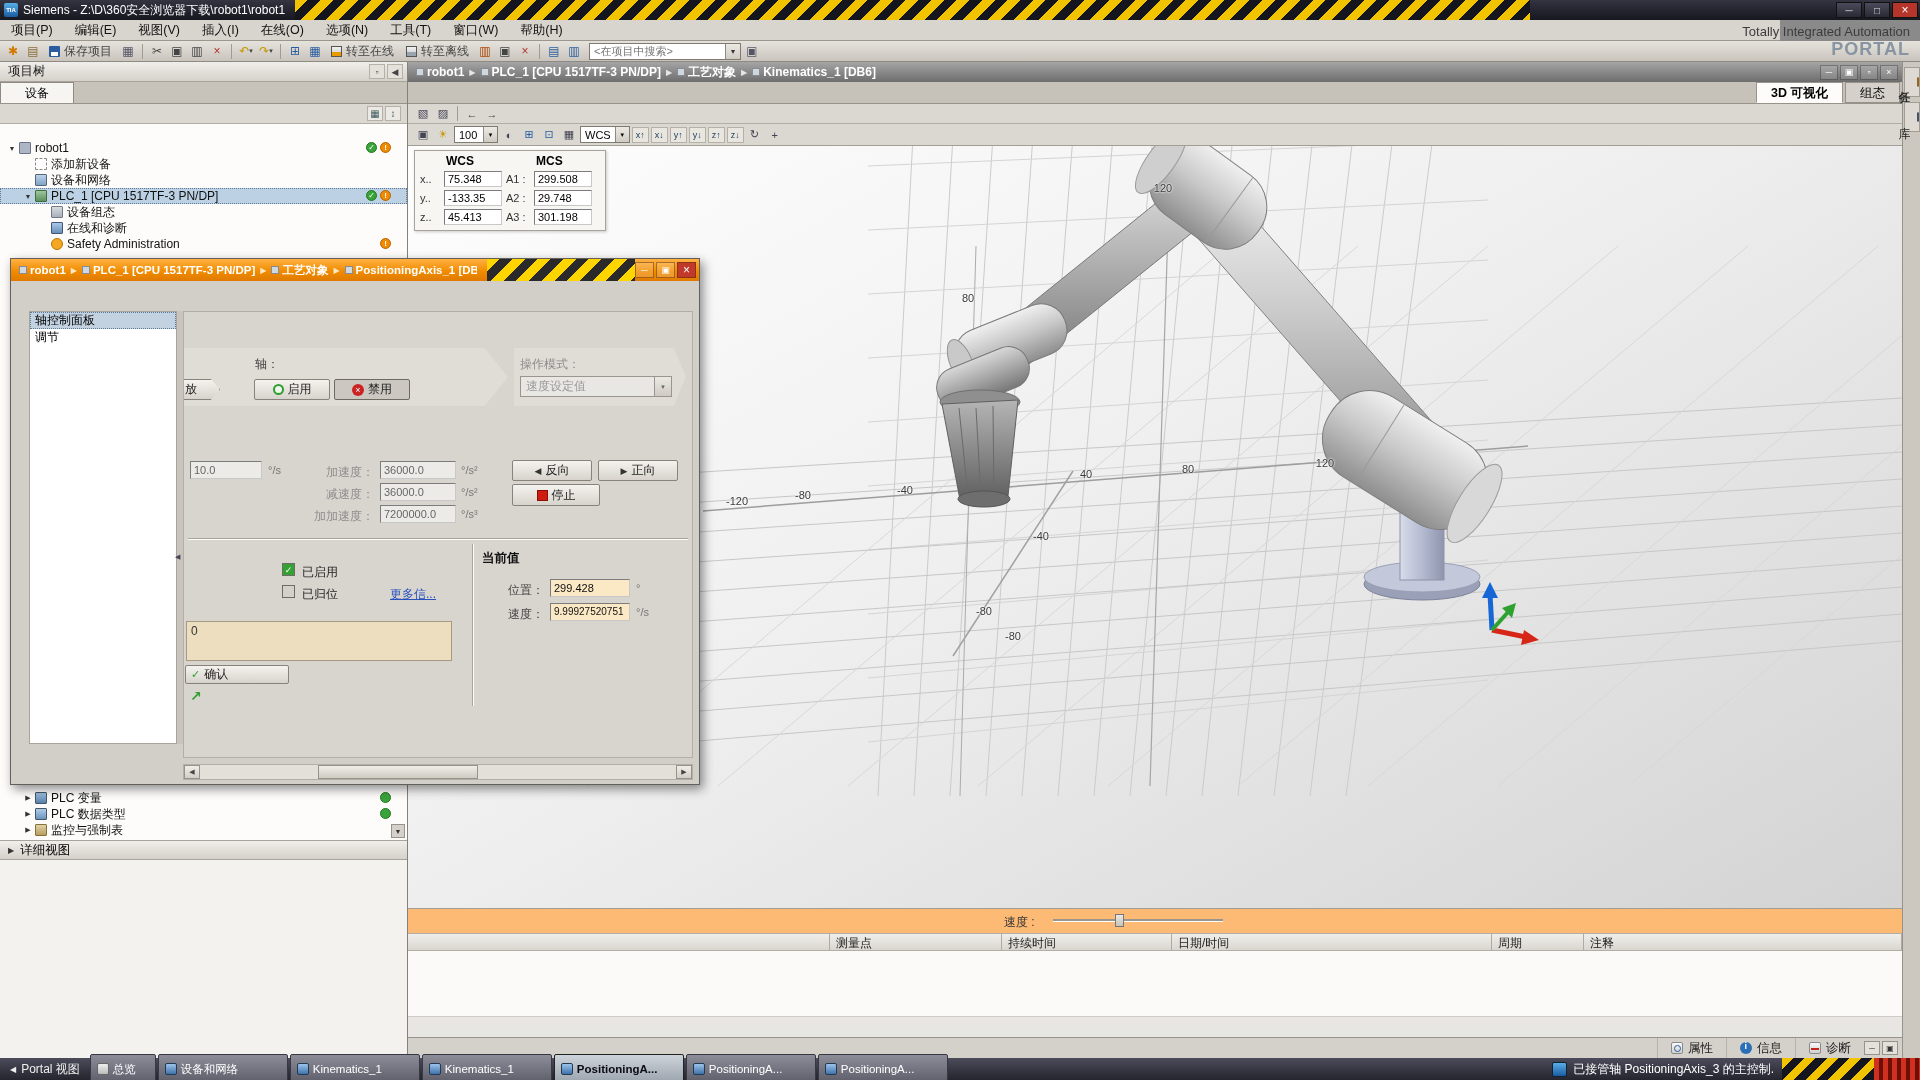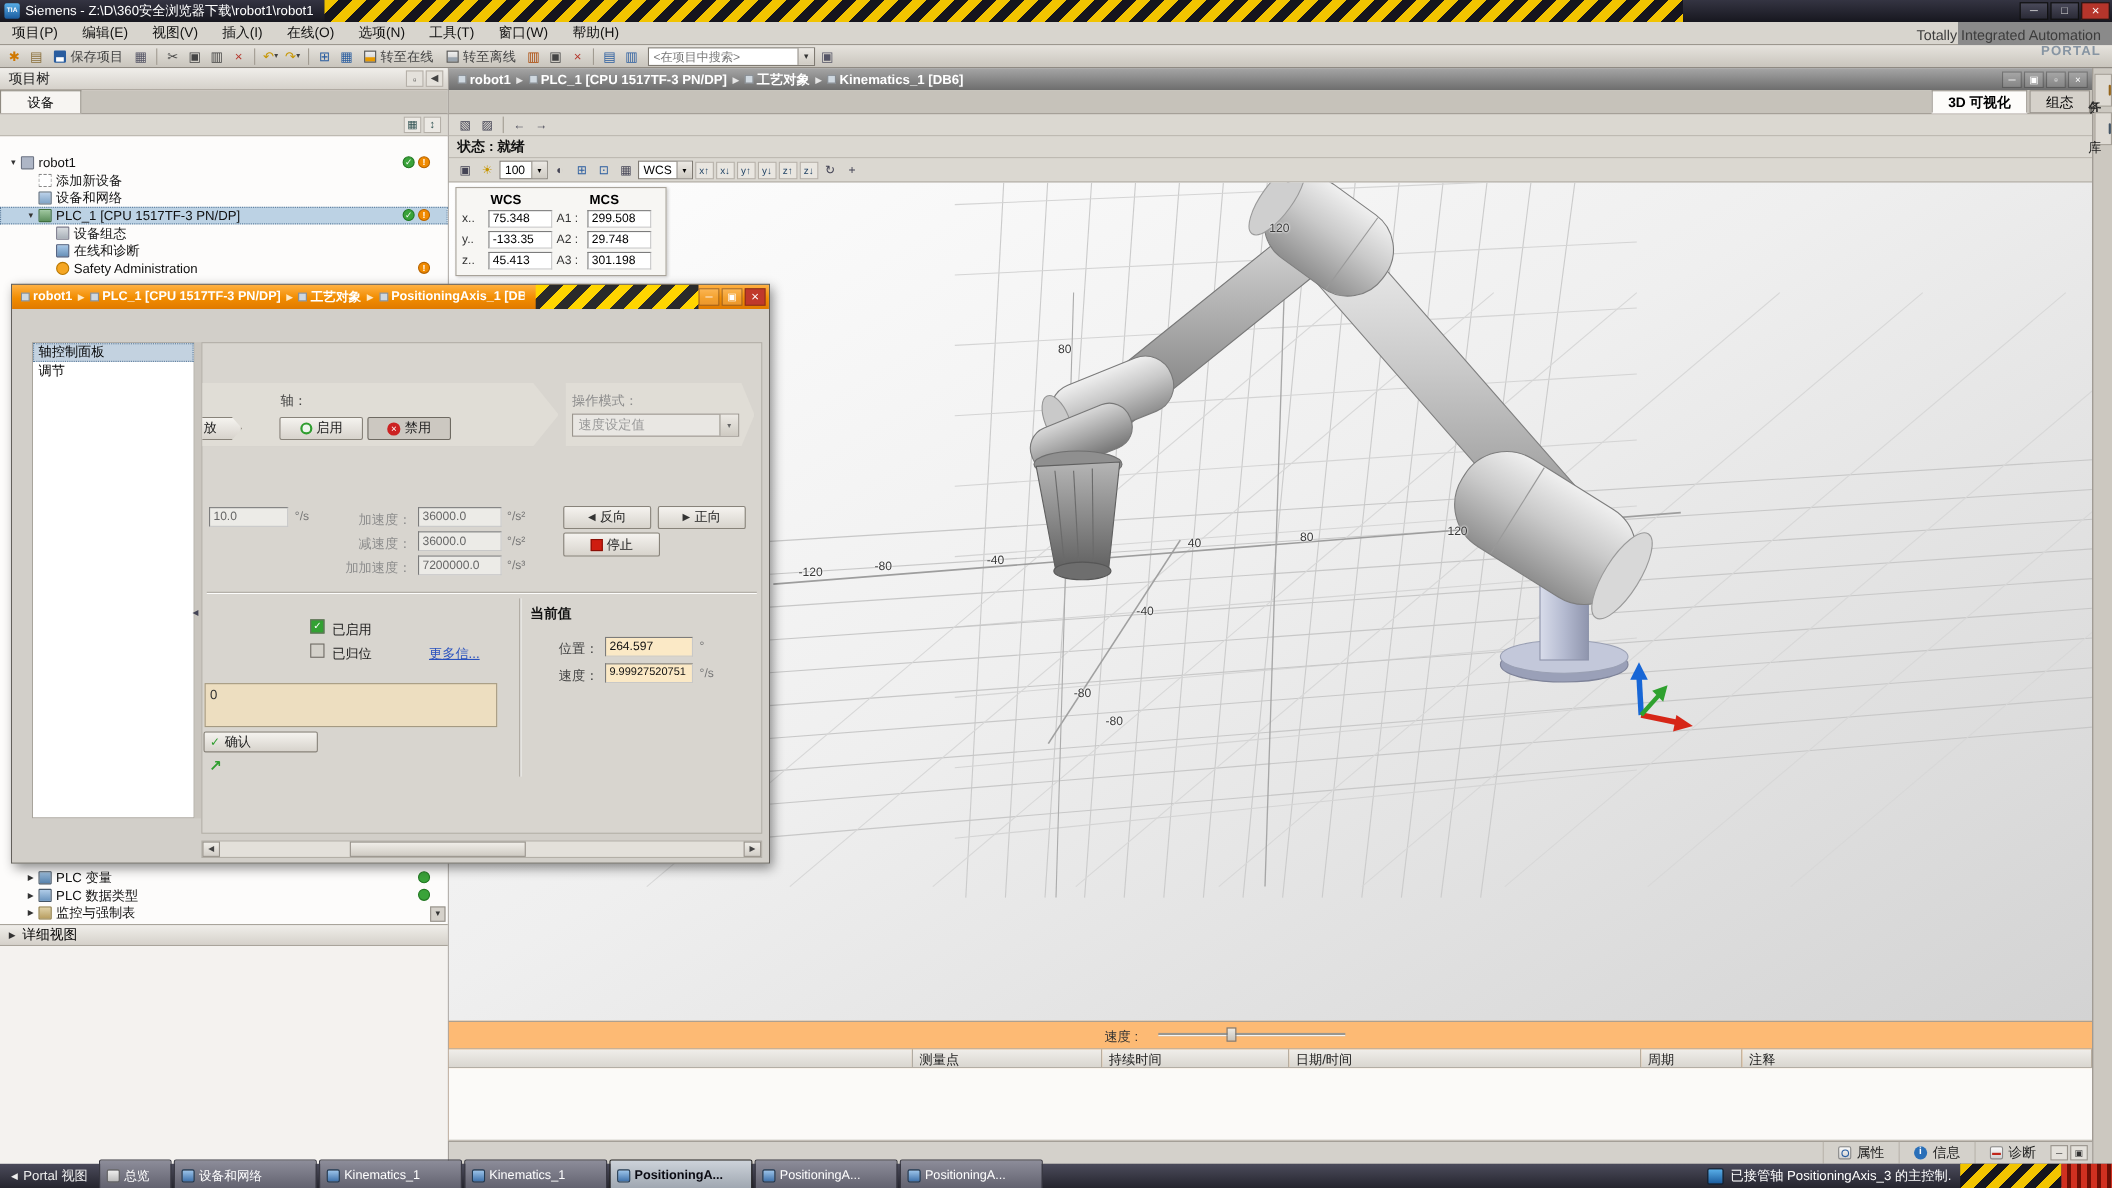--- a/index.html
+++ b/index.html
@@ -20,21 +20,21 @@
   .winbtn { width:26px; height:16px; margin-right:2px; display:flex; align-items:center; justify-content:center;
     font-size:10px; color:#ddd; background:linear-gradient(#4a4a5a,#2a2a36); border:1px solid #111; }
   .winbtn.close { background:#b5352b; color:#fff; font-size:12px; }
 
   
   #menubar { position:absolute; left:0; top:20px; width:1780px; height:21px; background:#d8d5ce;
     border-bottom:1px solid #9c978e; display:flex; align-items:center; }
   .menu-item { padding:2px 11px; font-size:12.5px; color:#111; }
   #brand { position:absolute; right:10px; top:24px; text-align:right; z-index:6; pointer-events:none; }
   .brand1 { font-size:13px; color:#3c3c3c; }
-  .brand2 { font-size:12px; font-weight:bold; color:#8795a3; letter-spacing:1px;text-align:right; }
+  .brand2 { font-size:18px; font-weight:bold; color:#8795a3; letter-spacing:1px;text-align:right; }
 
   
   #toolbar { position:absolute; left:0; top:41px; width:1920px; height:21px;
     background:linear-gradient(#e6e3dd,#c9c5bd); border-bottom:1px solid #8f8a81;
     display:flex; align-items:center; padding-left:4px; gap:2px; }
   .tbtn { min-width:18px; height:18px; display:flex; align-items:center; justify-content:center;
     font-size:12px; color:#444; border-radius:2px; padding:0 2px; }
   .tbtn.labeled { gap:4px; padding:0 5px; }
   .tsep { width:1px; height:15px; background:#a19b91; margin:0 3px; }
   .floppy { width:11px; height:11px; background:#2a5d9f; border-radius:1px; position:relative; display:inline-block; }
@@ -500,23 +500,20 @@
           <span class="ed-tab active">3D 可视化</span>
           <span class="ed-tab">组态</span>
         </span>
       </div>
     <div class="ed-toolbar1">
       <span class="etb">▧</span>
       <span class="etb">▨</span>
       <span class="tsep"></span>
       <span class="etb">←</span>
       <span class="etb">→</span>
-    </div>
-    <div class="ed-statusrow">
-      <span class="ed-status">状态 : 就绪</span>
     </div>
     <div class="ed-toolbar2">
       <span class="etb">▣</span>
       <span class="etb" style="color:#c79600">☀</span>
       <span class="eselect">
           <span>100</span>
           <span class="dd">▾</span>
         </span>
       <span class="etb">◐</span>
       <span class="etb blue">⊞</span>
@@ -875,21 +872,21 @@
         <div class="vdiv"></div>
 
         <span class="cb cb-on">✓</span>
         <span class="slbl s-on">已启用</span>
         <span class="cb cb-off"></span>
         <span class="slbl s-home">已归位</span>
         <a class="morelink">更多信...</a>
 
         <span class="cur-hdr">当前值</span>
         <span class="lbl l-pos">位置：</span>
-        <span class="field cur f-pos">264.597</span>
+        <span class="field cur f-pos">299.428</span>
         <span class="unit u-pos">°</span>
         <span class="lbl l-spd">速度：</span>
         <span class="field cur f-spd">9.99927520751</span>
         <span class="unit u-spd">°/s</span>
 
         <div class="msgbox">0</div>
         <span class="btn3d b-ack">
             <span class="ackic">✓</span>
             <span>确认</span>
           </span>

